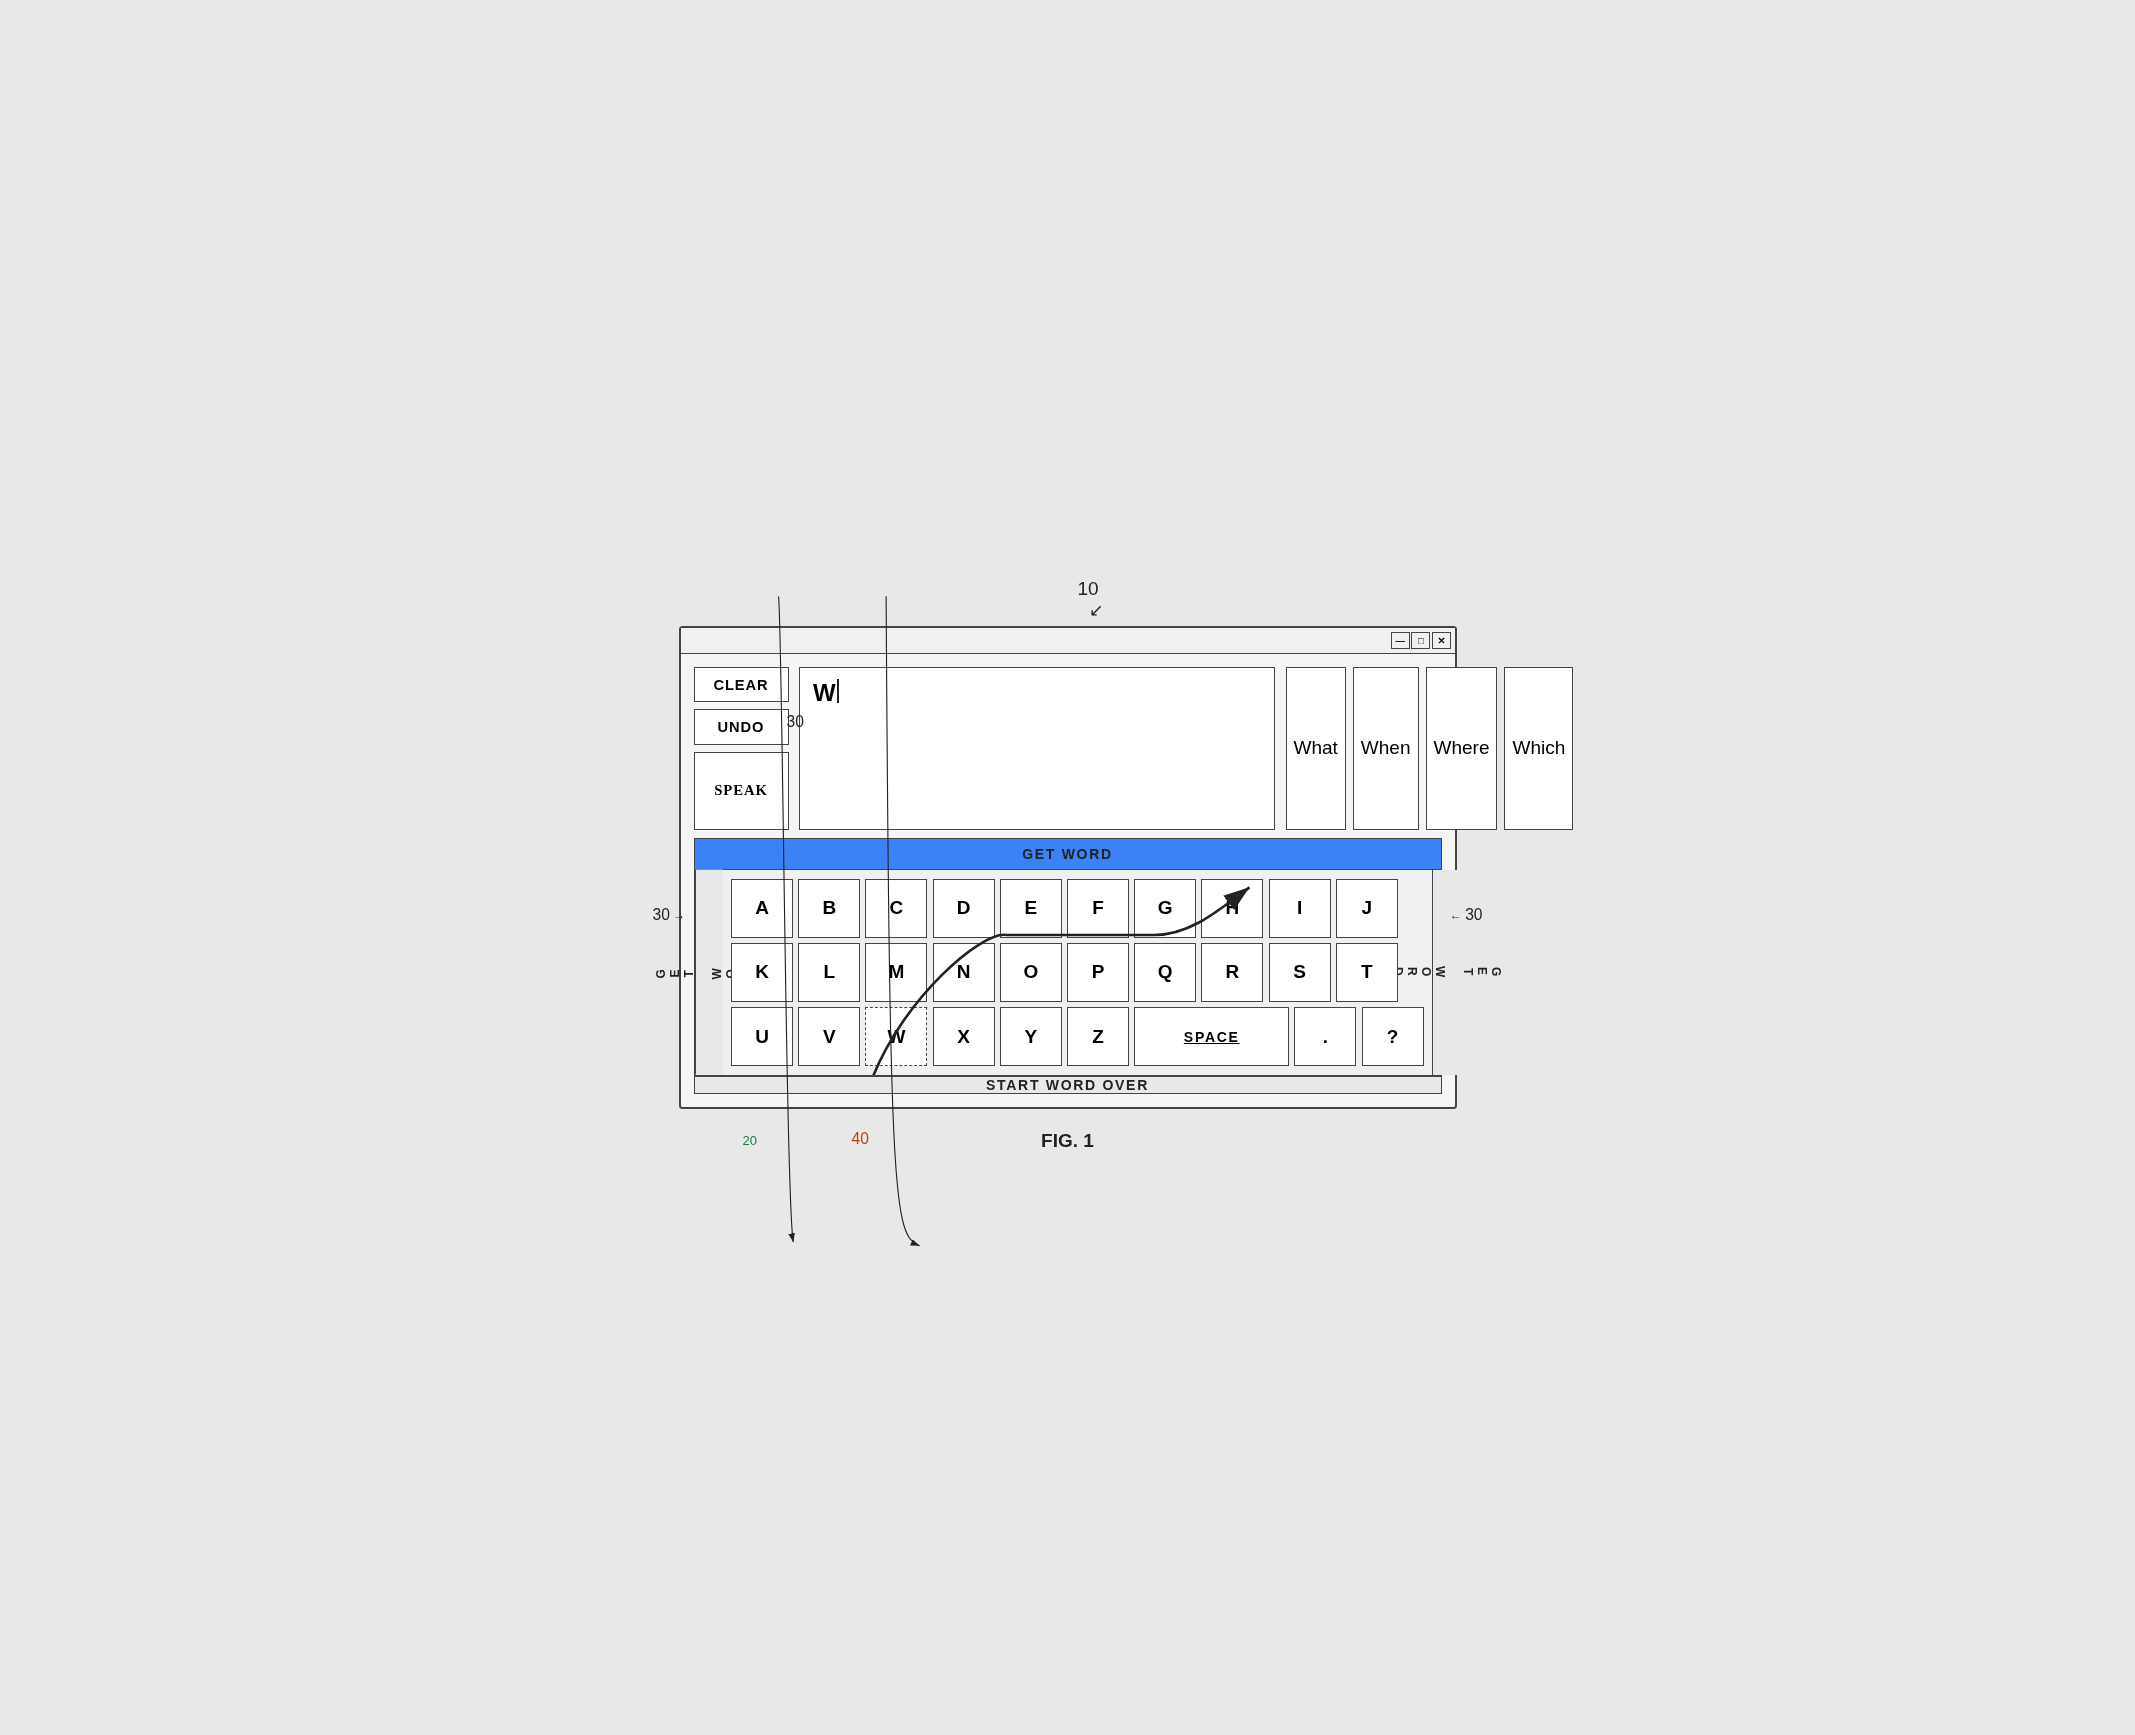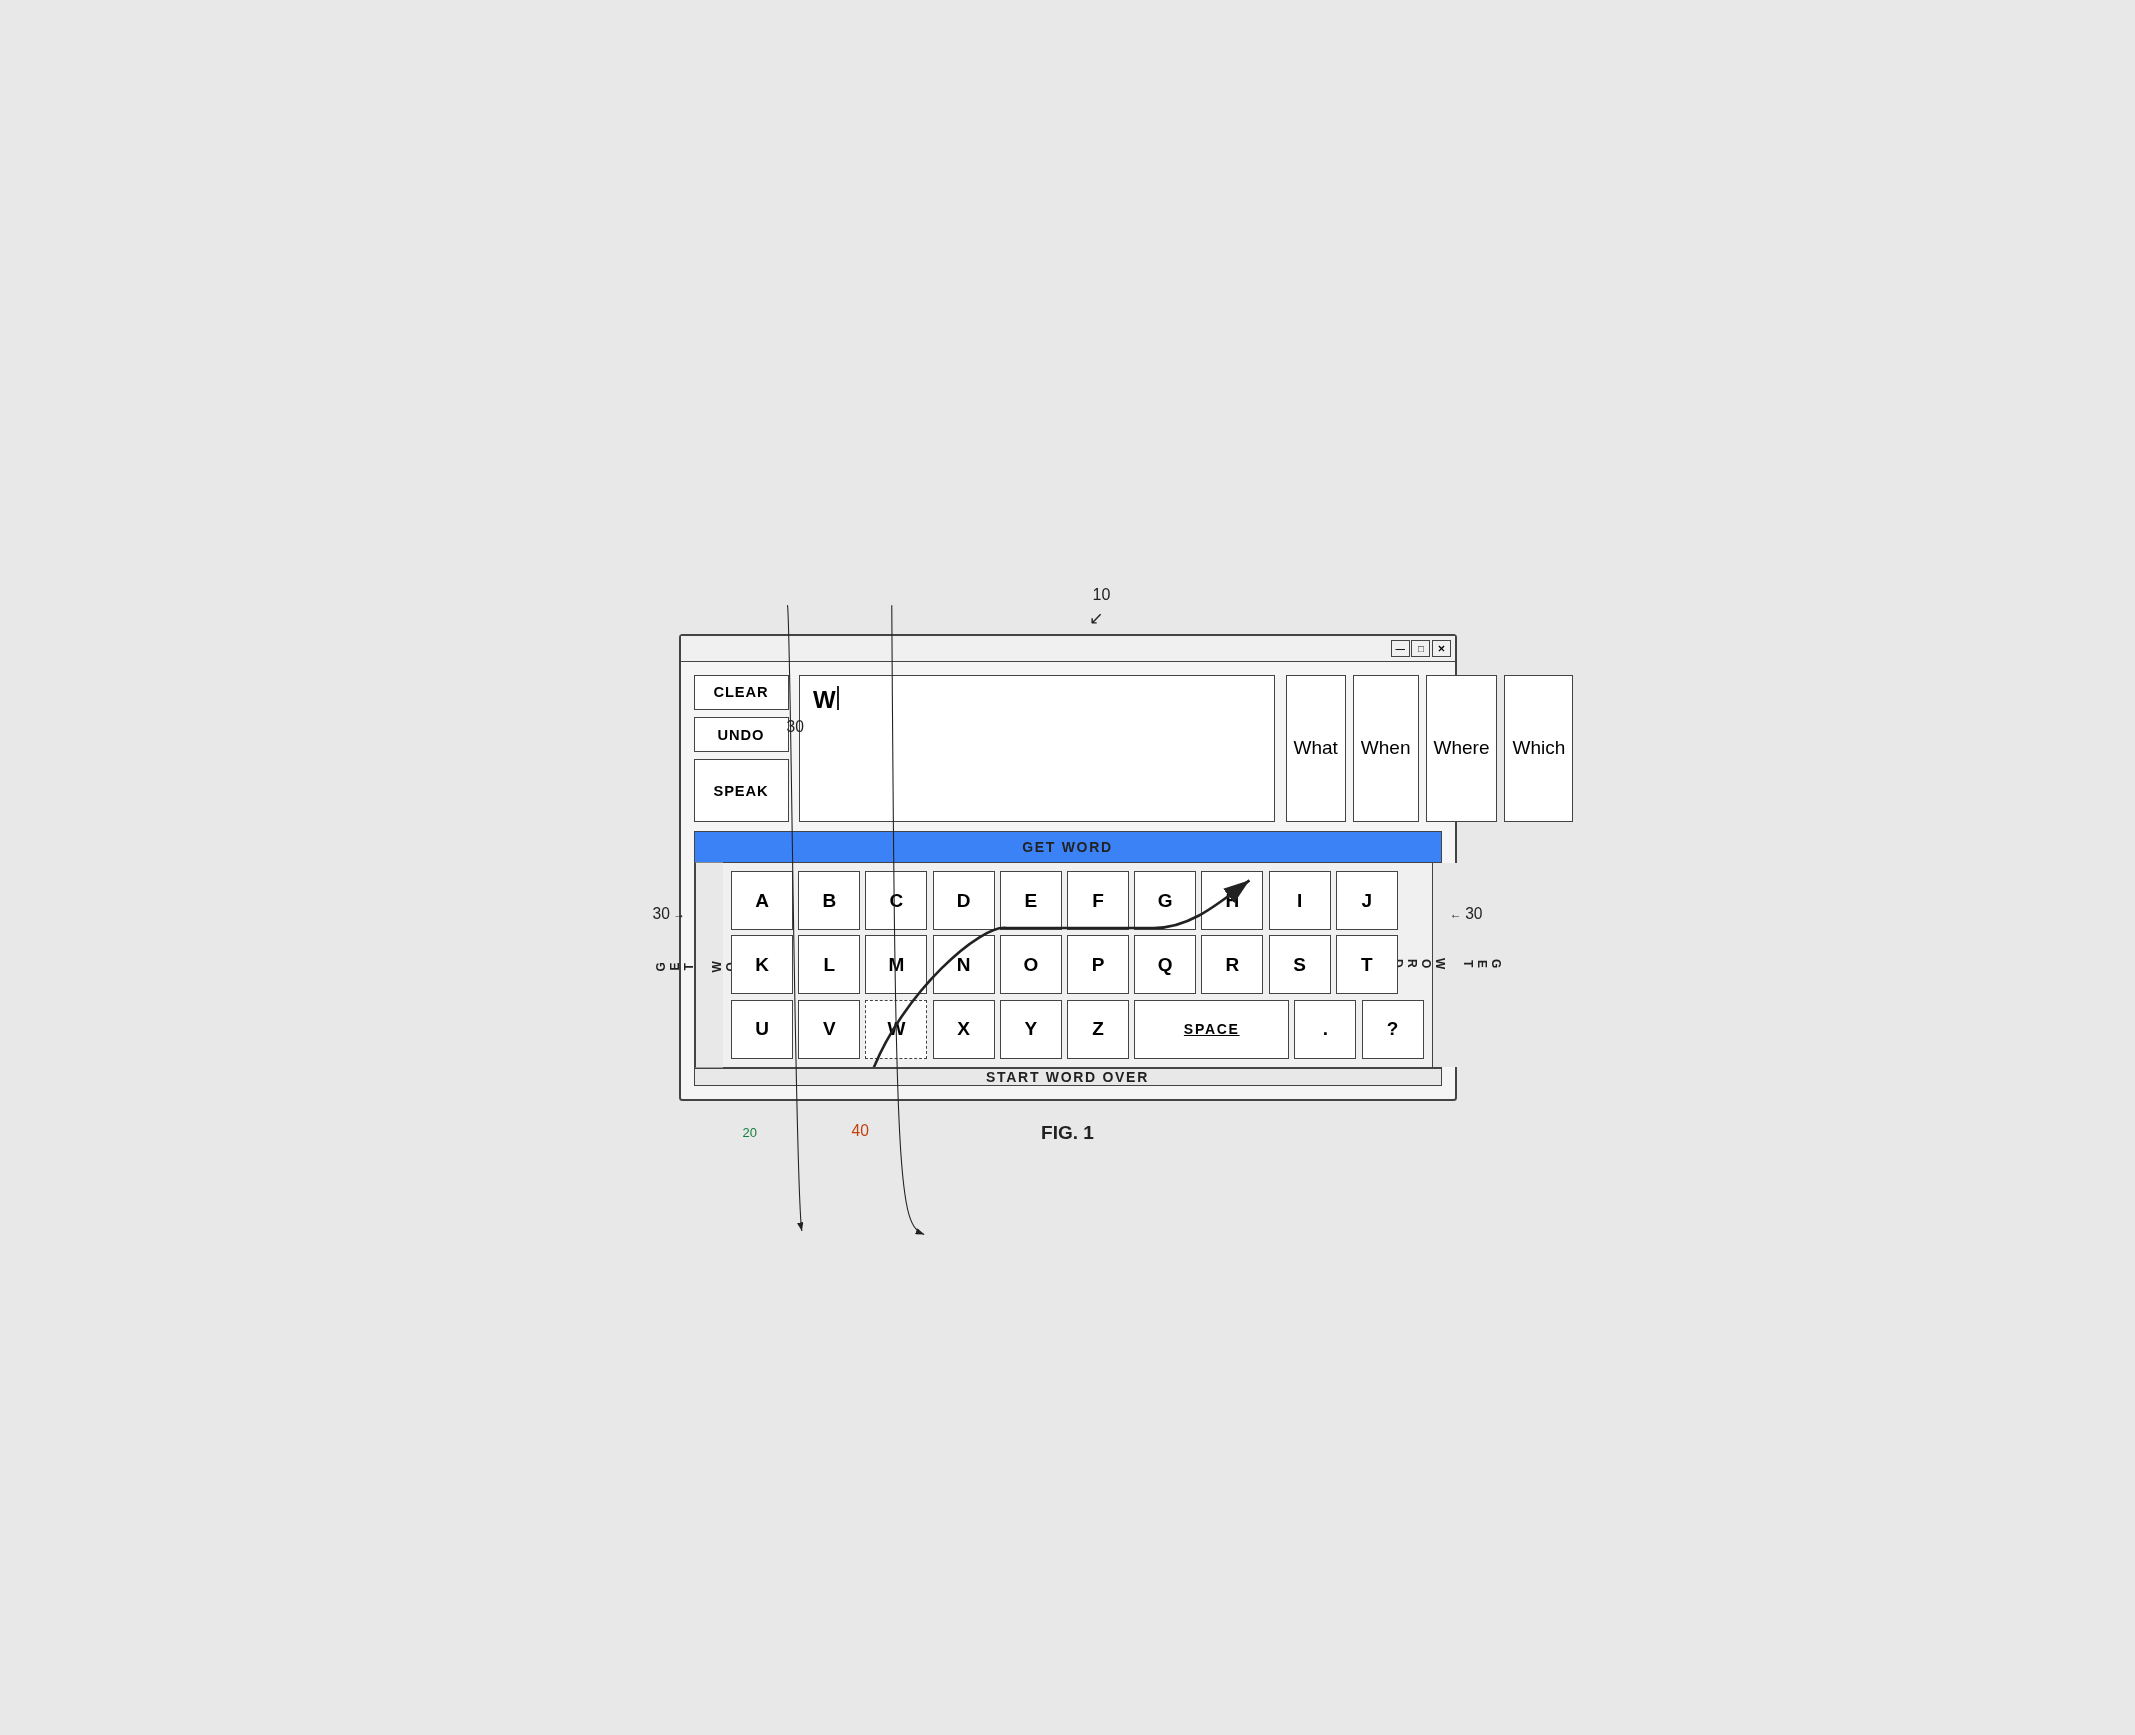--- a/index.html
+++ b/index.html
@@ -73,24 +73,25 @@
       border: 1.7px solid #444;
       background: #fff;
       padding: 8.6px 7px;
       font-size: 14.7px;
       font-weight: bold;
       text-align: center;
       cursor: pointer;
       letter-spacing: 0.9px;
     }
     .speak-btn {
-      height: 63px;
-      display: flex;
-      align-items: center;
-      justify-content: center;
+      height: 78px;
+      display: flex;
+      align-items: center;
+      justify-content: center;
+      font-family: Liberation Serif, serif;
     }
     .text-display {
       flex: 1;
       border: 1.7px solid #444;
       background: #fff;
       padding: 10.4px 13px;
       font-size: 24px;
       font-weight: bold;
       min-height: 52px;
       display: flex;
@@ -223,21 +224,21 @@
     }
     @keyframes blink {
       50% { opacity: 0; }
     }
   </style>
 </head>
 <body>
 
 <div class="outer-container">
 
-  <div style="position:absolute; top:-48px; left:50%; margin-left:25px; font-size:16px; color:#222;">
+  <div style="position:absolute; top:-48px; left:50%; margin-left:10px; font-size:19px; color:#222;">
     <span>10</span>
   </div>
   <div style="position:absolute; top:-26px; left:50%; margin-left:21.6px; font-size:17.3px; color:#222;">↙</div>
 
   <div class="window-frame">
 
     <div class="title-bar">
       <div class="title-bar-btn">—</div>
       <div class="title-bar-btn">□</div>
       <div class="title-bar-btn">✕</div>

